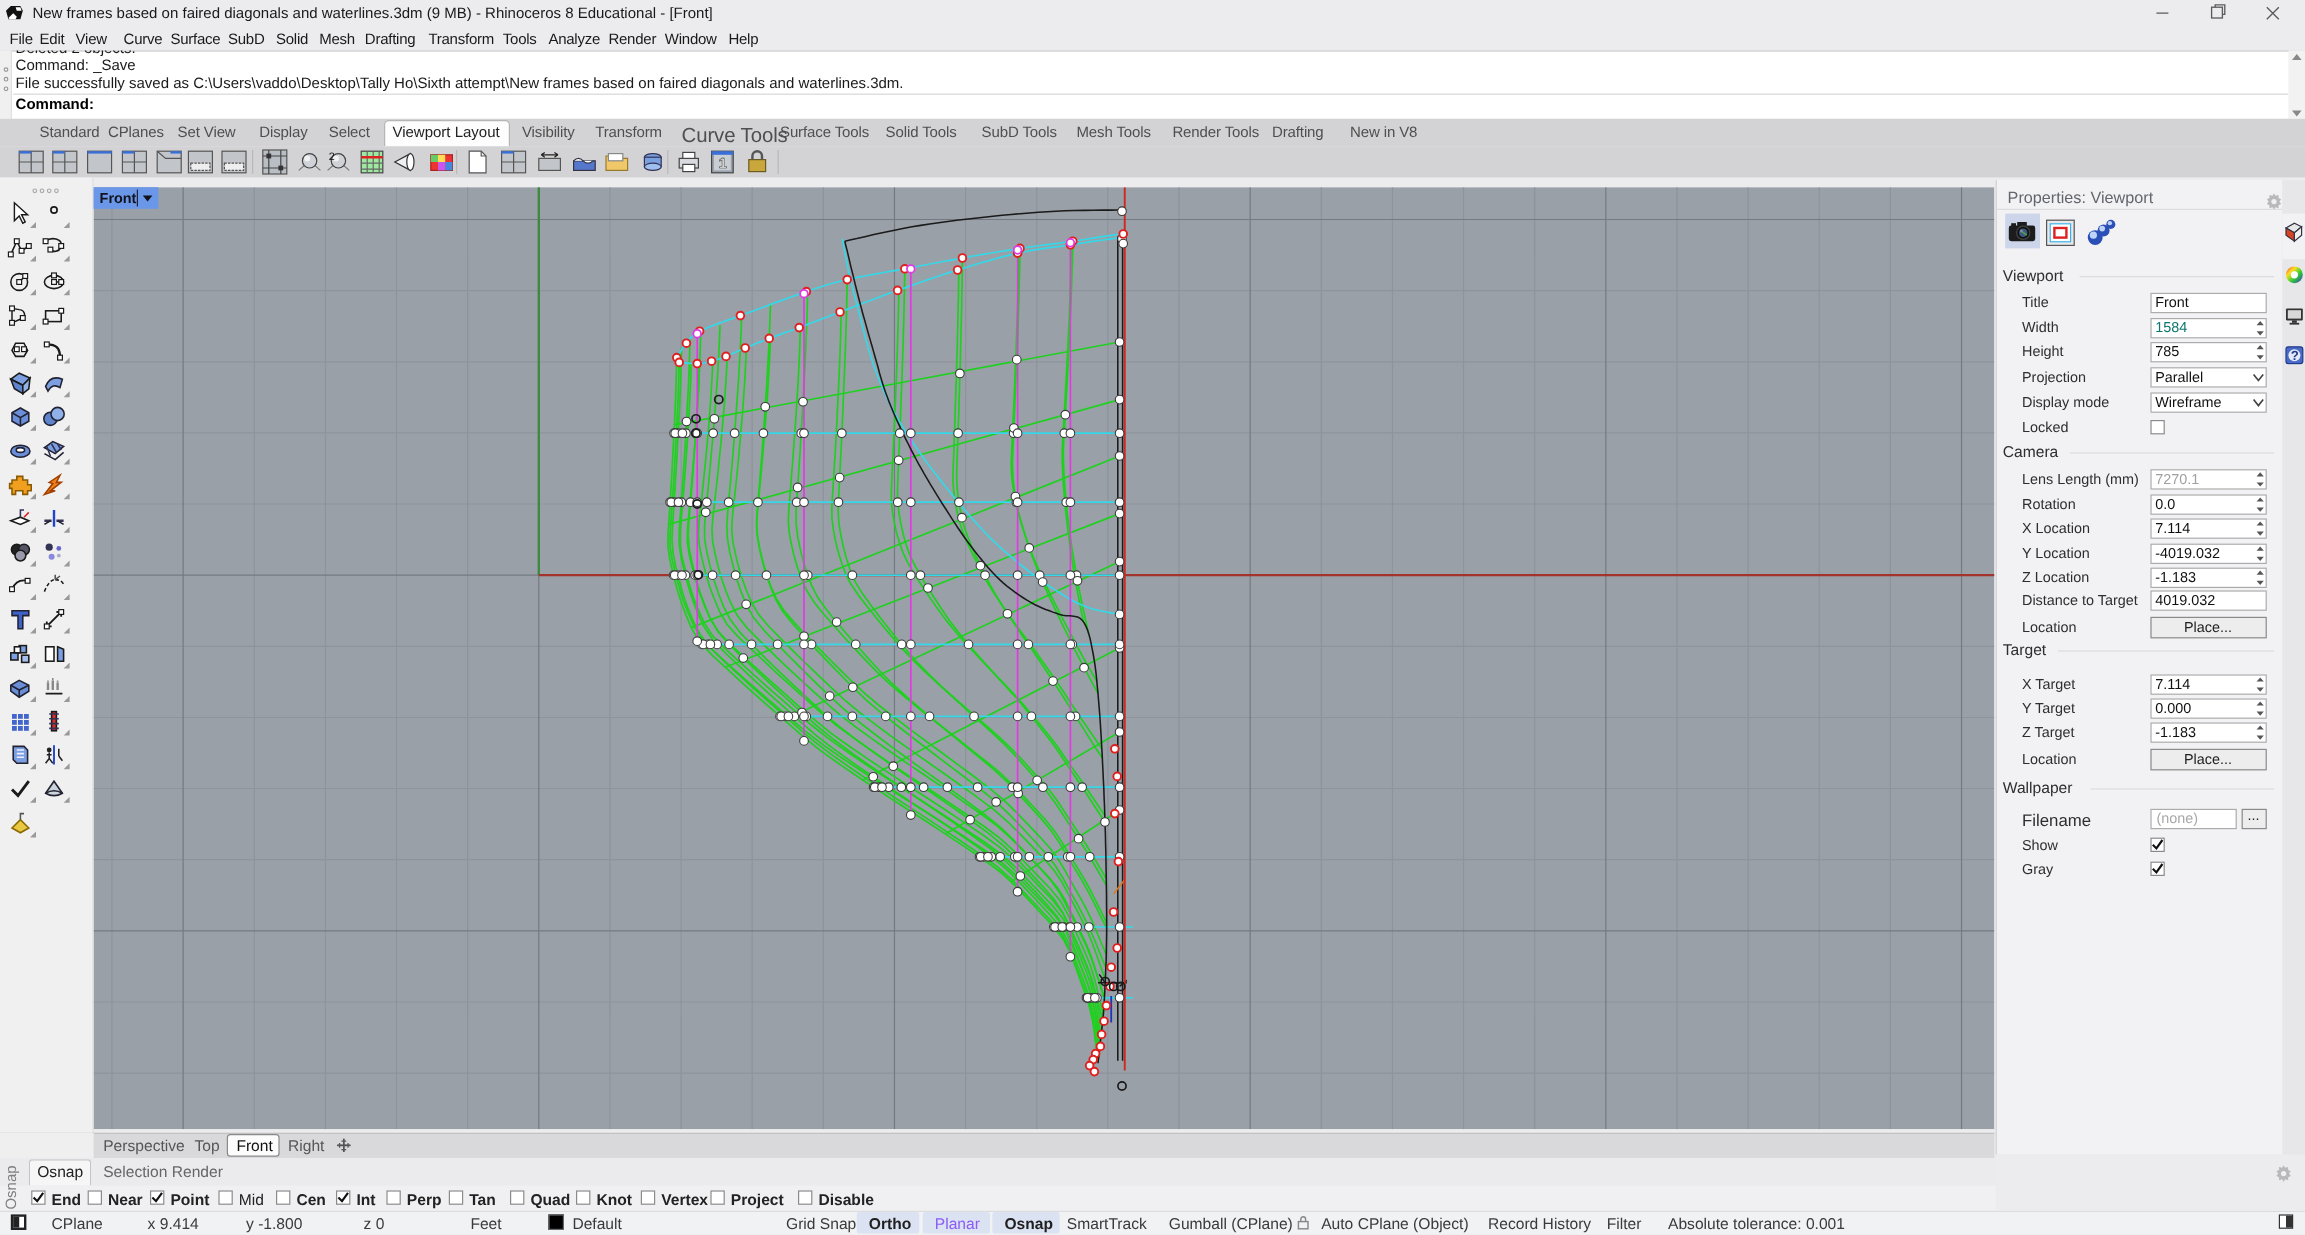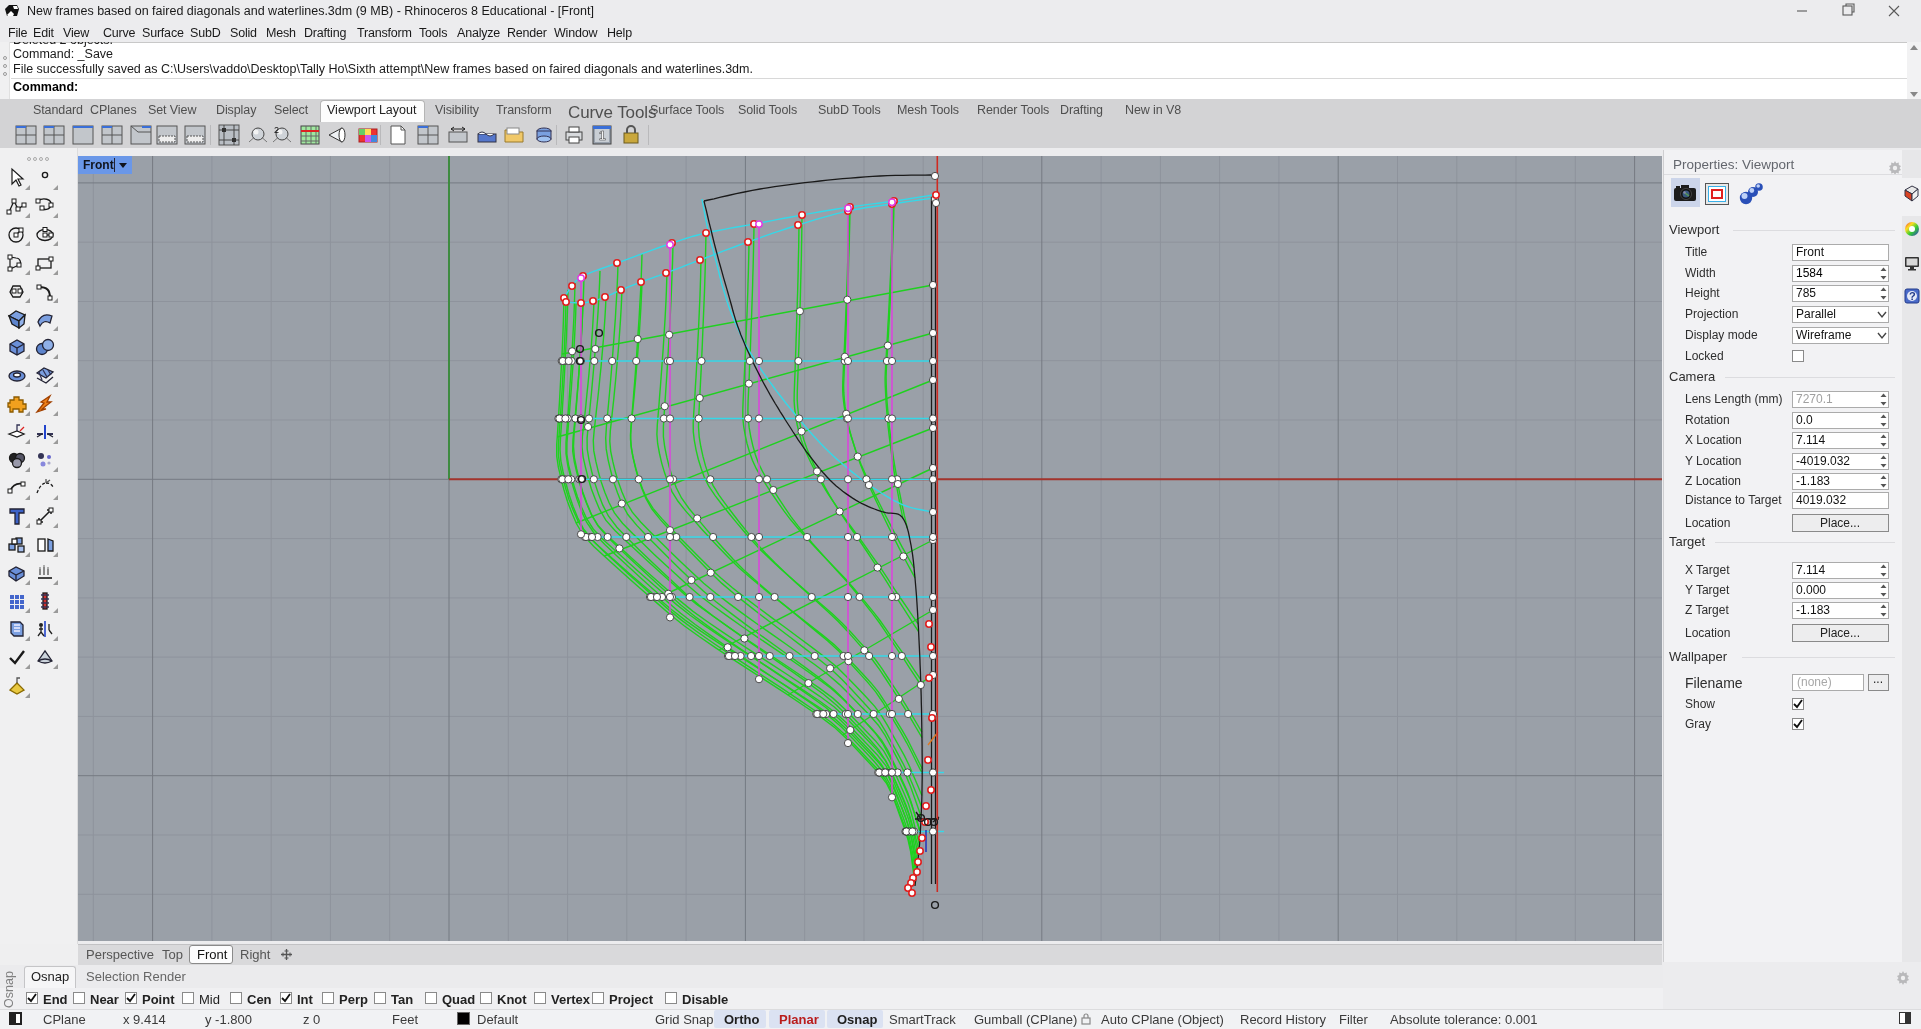--- a/index.html
+++ b/index.html
@@ -814,21 +814,21 @@
 <div class="abs txt" style="left:889px;top:1012px;font-size:13px;color:#3a3a3a">SmartTrack</div>
 <div class="abs txt" style="left:974px;top:1012px;font-size:13px;color:#3a3a3a">Gumball (CPlane)</div>
 <div class="abs txt" style="left:1101px;top:1012px;font-size:13px;color:#3a3a3a">Auto CPlane (Object)</div>
 <div class="abs txt" style="left:1240px;top:1012px;font-size:13px;color:#3a3a3a">Record History</div>
 <div class="abs txt" style="left:1339px;top:1012px;font-size:13px;color:#3a3a3a">Filter</div>
 <div class="abs txt" style="left:1390px;top:1012px;font-size:13px;color:#3a3a3a">Absolute tolerance: 0.001</div>
 <div class="abs" style="left:457px;top:1012px;width:13px;height:13px;background:#000;border:1px solid #666"></div>
 <div class="abs" style="left:714px;top:1010px;width:52px;height:18px;background:#dbe2f2;border-radius:2px"></div>
 <div class="abs txt" style="left:724px;top:1012px;font-size:13px;font-weight:700;color:#1f1f1f">Ortho</div>
 <div class="abs" style="left:769px;top:1010px;width:56px;height:18px;background:#dbe2f2;border-radius:2px"></div>
-<div class="abs txt" style="left:779px;top:1012px;font-size:13px;font-weight:700;color:#b91c1c">Planar</div>
+<div class="abs txt" style="left:779px;top:1012px;font-size:13px;font-weight:400;color:#8b5cf6">Planar</div>
 <div class="abs" style="left:827px;top:1010px;width:56px;height:18px;background:#dbe2f2;border-radius:2px"></div>
 <div class="abs txt" style="left:837px;top:1012px;font-size:13px;font-weight:700;color:#1f1f1f">Osnap</div>
 <svg class="abs" style="left:1080px;top:1012px" width="12" height="13" viewBox="0 0 12 13" fill="none" stroke="#888" stroke-width="1.2">
       <rect x="2" y="6" width="8" height="6"></rect>
       <path d="M4 6 V4 a2 2 0 0 1 4 0 V6"></path>
     </svg>
 <div class="abs" style="left:1899px;top:1012px;width:12px;height:12px;border:1.5px solid #333;background:#fff"></div>
 <div class="abs" style="left:1905px;top:1013px;width:5px;height:10px;background:#333"></div>
 <svg class="abs" style="left:0;top:960px" width="20" height="52" viewBox="0 0 20 52">
       <text x="-48" y="13" transform="rotate(-90)" font-size="12.5" fill="#808080" font-family="Liberation Sans">Osnap</text>
@@ -860,21 +860,21 @@
       <circle cx="13.8" cy="8.5" r="2.4" fill="#cfe0ff" opacity="0.9"></circle>
 <circle cx="21" cy="5" r="3.8" fill="#2a50b8"></circle>
       <circle cx="20.2" cy="4" r="1.8" fill="#cfe0ff" opacity="0.9"></circle>
     </svg>
 <div class="abs txt" style="left:1669px;top:222px;font-size:13px;color:#2e2e2e">Viewport</div>
 <div class="abs txt" style="left:1685px;top:245px;font-size:12px;color:#2e2e2e">Title</div>
 <div class="abs" style="left:1792px;top:244px;width:97px;height:17px;background:#fff;border:1px solid #ababab"></div>
 <div class="abs txt" style="left:1796px;top:245px;font-size:12px;color:#111">Front</div>
 <div class="abs txt" style="left:1685px;top:266px;font-size:12px;color:#2e2e2e">Width</div>
 <div class="abs" style="left:1792px;top:265px;width:97px;height:17px;background:#fff;border:1px solid #ababab"></div>
-<div class="abs txt" style="left:1796px;top:266px;font-size:12px;color:#000000">1584</div>
+<div class="abs txt" style="left:1796px;top:266px;font-size:12px;color:#0f766e">1584</div>
 <svg class="abs" style="left:1878px;top:265px" width="11" height="17" viewBox="0 0 11 17">
 <path d="M2.5 6 L5.5 2.5 L8.5 6 Z" fill="#555"></path>
       <path d="M2.5 11 L5.5 14.5 L8.5 11 Z" fill="#555"></path>
     </svg>
 <div class="abs txt" style="left:1685px;top:286px;font-size:12px;color:#2e2e2e">Height</div>
 <div class="abs" style="left:1792px;top:285px;width:97px;height:17px;background:#fff;border:1px solid #ababab"></div>
 <div class="abs txt" style="left:1796px;top:286px;font-size:12px;color:#111">785</div>
 <svg class="abs" style="left:1878px;top:285px" width="11" height="17" viewBox="0 0 11 17">
 <path d="M2.5 6 L5.5 2.5 L8.5 6 Z" fill="#555"></path>
       <path d="M2.5 11 L5.5 14.5 L8.5 11 Z" fill="#555"></path>

